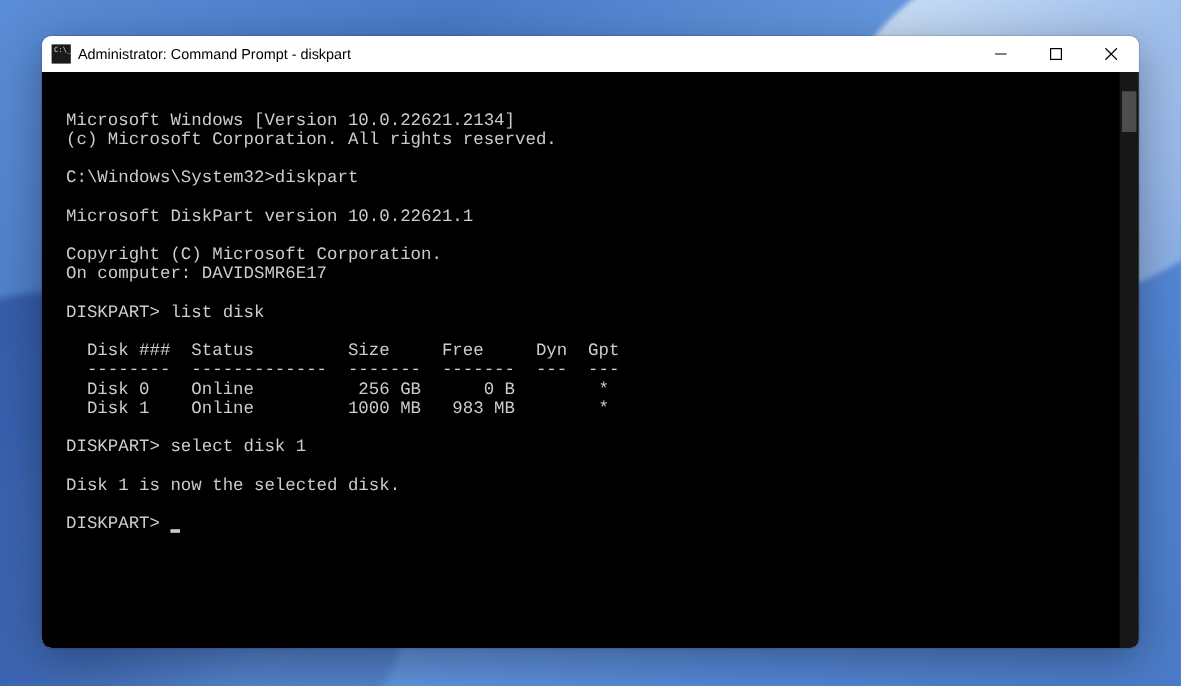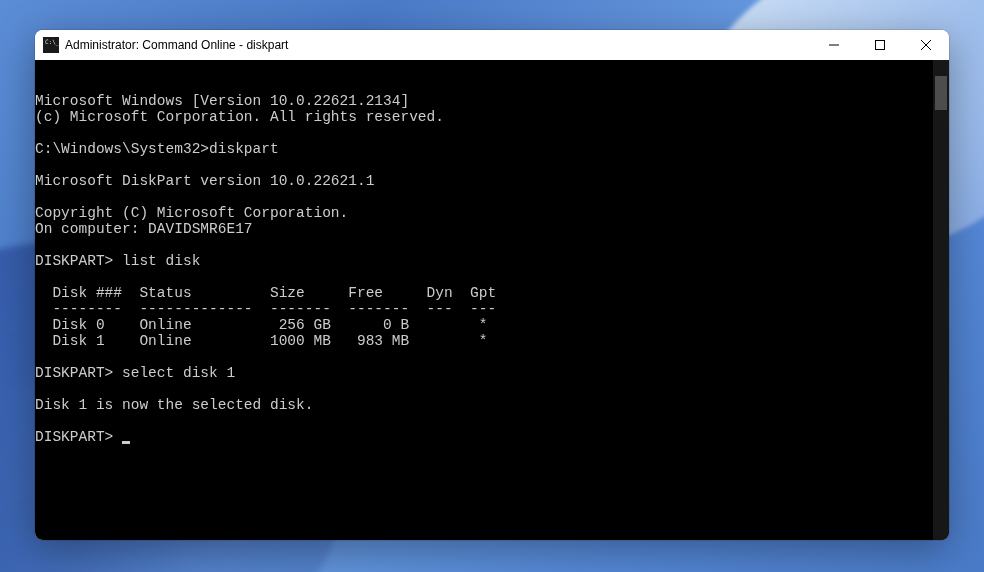--- a/index.html
+++ b/index.html
@@ -88,21 +88,21 @@
       cursor: pointer;
     }
     .win-btn svg { width: 10px; height: 10px; }
     .terminal {
       flex: 1;
       background: #000000;
       color: #cccccc;
       font-family: Consolas, 'Courier New', monospace;
       font-size: 14.5px;
       line-height: 16px;
-      padding: 1px 0 0 0;
+      padding: 1px 0 0 20px;
       overflow: hidden;
       position: relative;
       white-space: pre;
     }
     .scrollbar {
       position: absolute;
       right: 0;
       top: 0;
       width: 16px;
       height: 100%;
@@ -132,21 +132,21 @@
 <body>
 
 <div class="wallpaper">
   <div class="ribbon1"></div>
   <div class="ribbon2"></div>
 </div>
 
 <div class="window">
   <div class="titlebar">
     <div class="app-icon"></div>
-    <div class="title-text">Administrator: Command Online - diskpart</div>
+    <div class="title-text">Administrator: Command Prompt - diskpart</div>
     <div class="window-controls">
       <div class="win-btn">
         <svg viewBox="0 0 10 10">
             <line x1="0" y1="5" x2="10" y2="5" stroke="#000" stroke-width="1"></line>
           </svg>
       </div>
       <div class="win-btn">
         <svg viewBox="0 0 10 10">
             <rect x="0.5" y="0.5" width="9" height="9" fill="none" stroke="#000" stroke-width="1"></rect>
           </svg>

